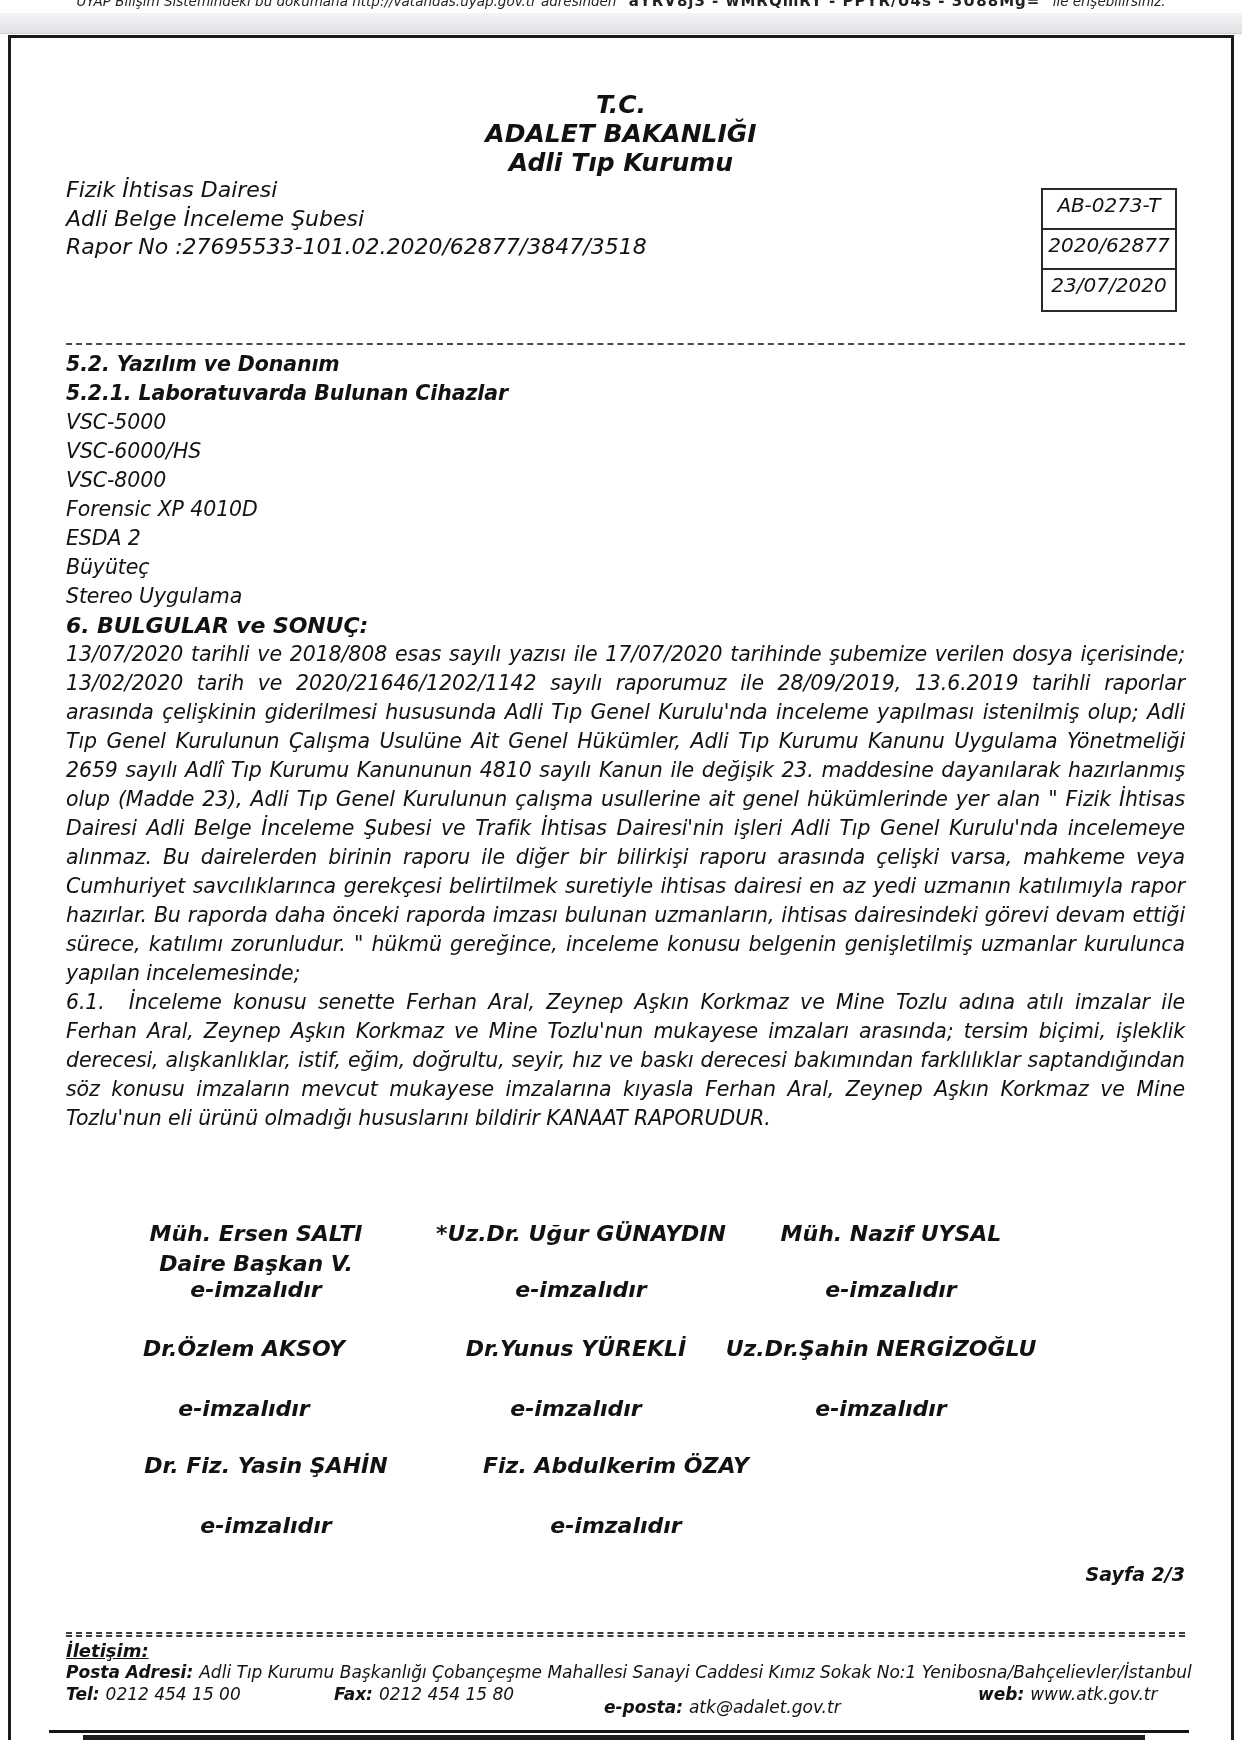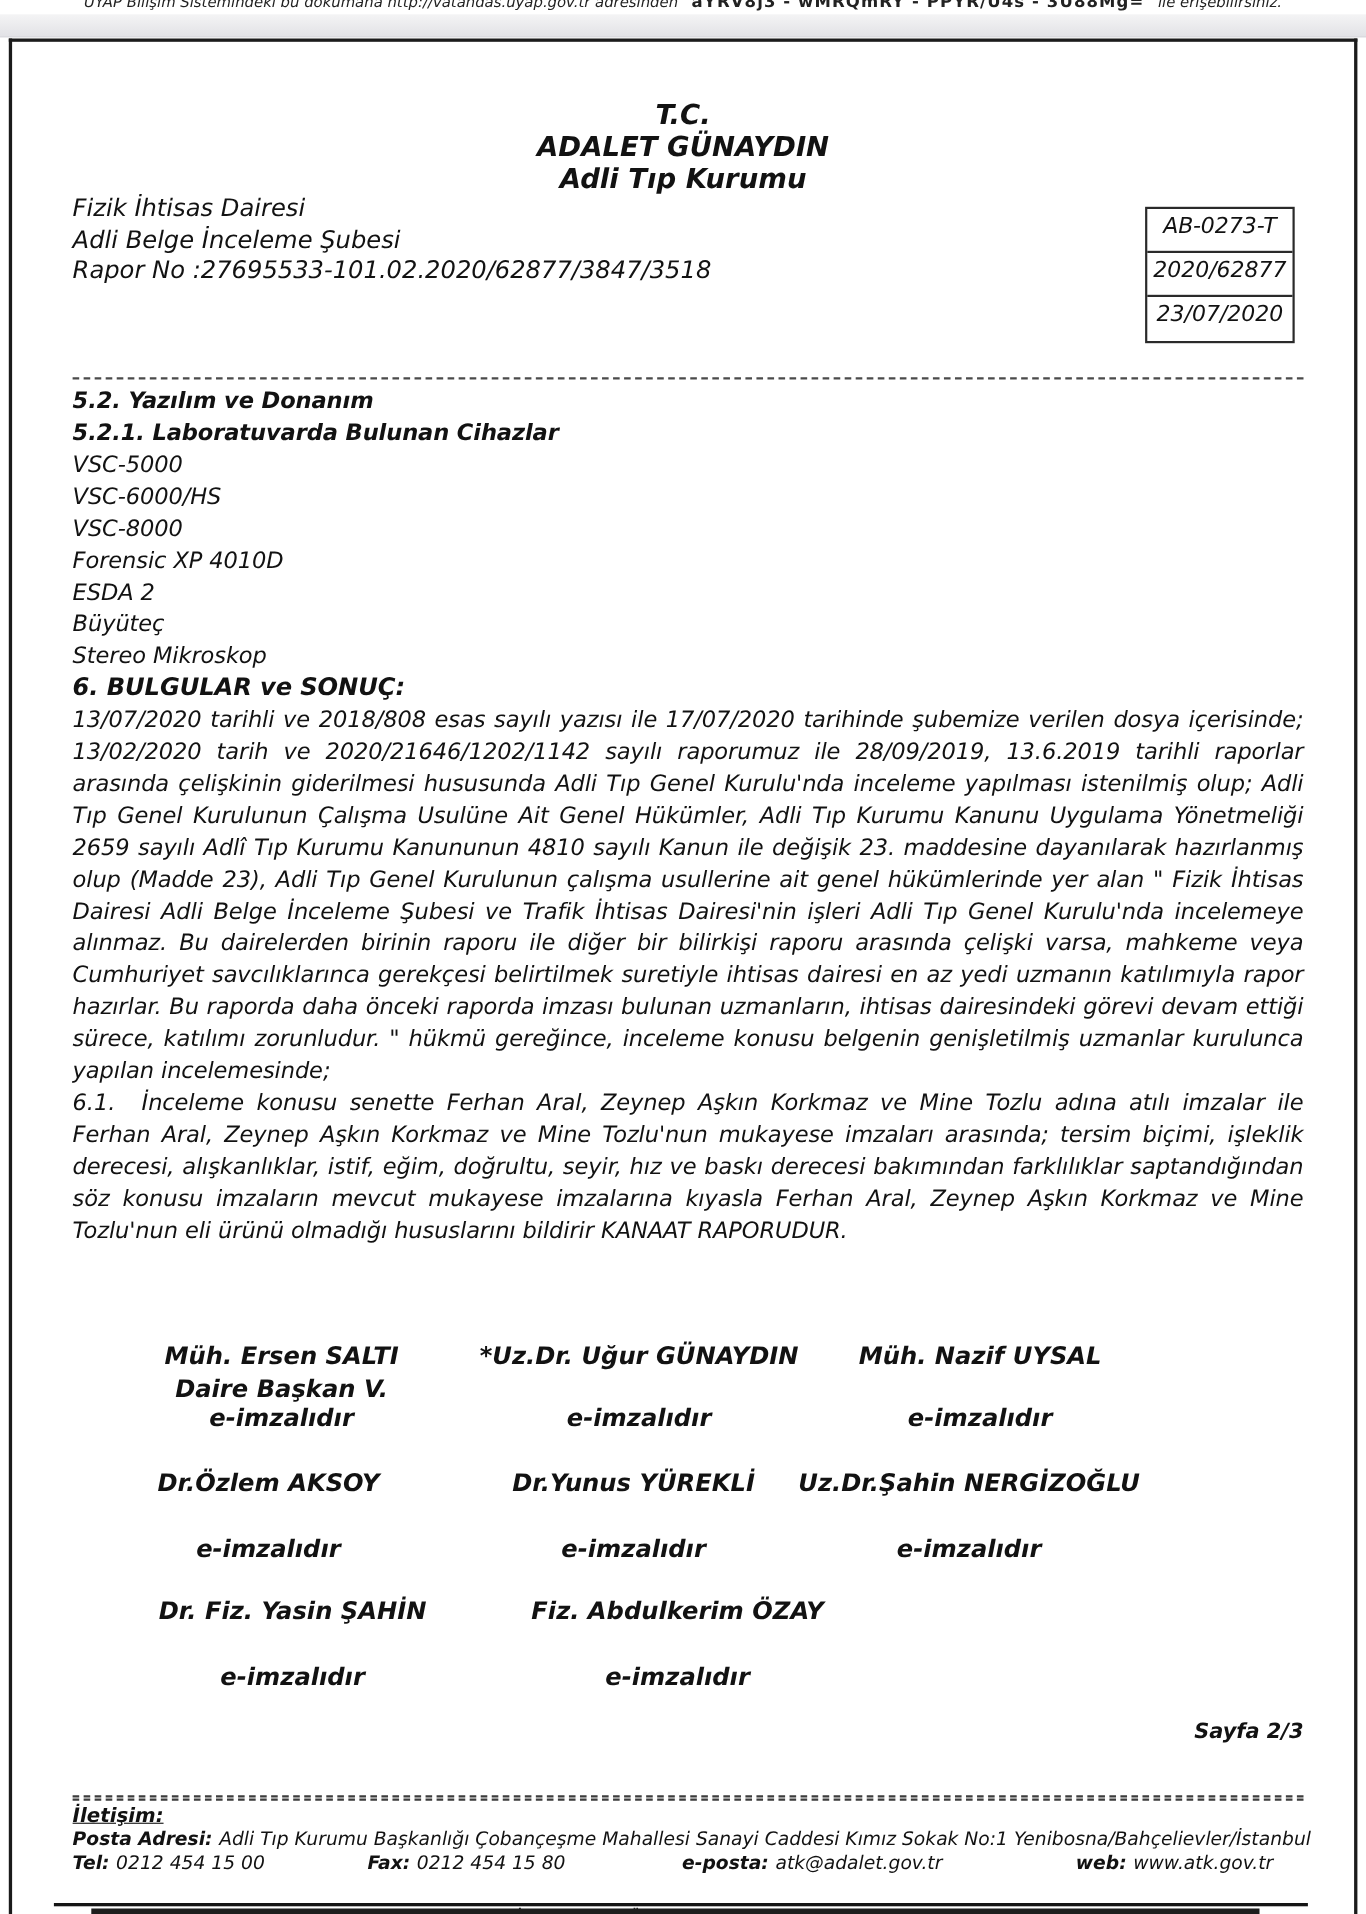--- a/index.html
+++ b/index.html
@@ -68,21 +68,21 @@
   }
   .posta {
     position:absolute; top:1624px; left:55px; width:1135px;
     font-style:italic; font-size:17px; white-space:nowrap;
   }
   .blabel { font-weight:bold; margin-right:6px; }
   .telrow { position:absolute; top:1646px; left:55px; width:1119px; height:22px; font-style:italic; font-size:17px; }
   .telrow .seg { position:absolute; top:0; white-space:nowrap; }
   .seg-tel   { left:0;text-align:center; }
   .seg-fax   { left:268px; }
-  .seg-email { left:554px; }
+  .seg-email { left:538px;margin-top:13px; }
   .seg-web   { left:912px; }
   .botline { position:absolute; top:1692px; left:38px; right:42px; border-top:3.5px solid #151515; }
   .botfrag {
     position:absolute; top:1697px; left:0; width:100%; text-align:center;
     font-weight:bold; font-size:13px; white-space:pre; color:#222;
   }
   .botbar { position:absolute; bottom:0; left:72px; right:86px; height:5px; background:#1d1d1d; }
 </style>
 </head>
 <body>
@@ -94,21 +94,21 @@
     <span class="code">aYRV8j3 - wMRQmRY - PPYR/U4s - 3U88Mg=</span>
     <span>ile erişebilirsiniz.</span>
   </div>
 
   <div class="gray-band"></div>
 
   <div class="page">
 
     <div class="hdr-center">
       <div>T.C.</div>
-      <div>ADALET GÜNAYDIN</div>
+      <div>ADALET BAKANLIĞI</div>
       <div>Adli Tıp Kurumu</div>
     </div>
 
     <div class="dept">
       <div>Fizik İhtisas Dairesi</div>
       <div>Adli Belge İnceleme Şubesi</div>
       <div>Rapor No :27695533-101.02.2020/62877/3847/3518</div>
     </div>
 
     <div class="refbox">
@@ -121,21 +121,21 @@
 
     <div class="content">
       <div class="h">5.2. Yazılım ve Donanım</div>
       <div class="h">5.2.1. Laboratuvarda Bulunan Cihazlar</div>
       <div>VSC-5000</div>
       <div>VSC-6000/HS</div>
       <div>VSC-8000</div>
       <div>Forensic XP 4010D</div>
       <div>ESDA 2</div>
       <div>Büyüteç</div>
-      <div>Stereo Mikroskop</div>
+      <div>Stereo Uygulama</div>
       <div class="h6">6. BULGULAR ve SONUÇ:</div>
       <div class="para">13/07/2020 tarihli ve 2018/808 esas sayılı yazısı ile 17/07/2020 tarihinde şubemize verilen dosya içerisinde; 13/02/2020 tarih ve 2020/21646/1202/1142 sayılı raporumuz ile 28/09/2019, 13.6.2019 tarihli raporlar arasında çelişkinin giderilmesi hususunda Adli Tıp Genel Kurulu'nda inceleme yapılması istenilmiş olup; Adli Tıp Genel Kurulunun Çalışma Usulüne Ait Genel Hükümler, Adli Tıp Kurumu Kanunu Uygulama Yönetmeliği 2659 sayılı Adlî Tıp Kurumu Kanununun 4810 sayılı Kanun ile değişik 23. maddesine dayanılarak hazırlanmış olup (Madde 23), Adli Tıp Genel Kurulunun çalışma usullerine ait genel hükümlerinde yer alan " Fizik İhtisas Dairesi Adli Belge İnceleme Şubesi ve Trafik İhtisas Dairesi'nin işleri Adli Tıp Genel Kurulu'nda incelemeye alınmaz. Bu dairelerden birinin raporu ile diğer bir bilirkişi raporu arasında çelişki varsa, mahkeme veya Cumhuriyet savcılıklarınca gerekçesi belirtilmek suretiyle ihtisas dairesi en az yedi uzmanın katılımıyla rapor hazırlar. Bu raporda daha önceki raporda imzası bulunan uzmanların, ihtisas dairesindeki görevi devam ettiği sürece, katılımı zorunludur. " hükmü gereğince, inceleme konusu belgenin genişletilmiş uzmanlar kurulunca yapılan incelemesinde;</div>
       <div class="para">
         <span class="lead">6.1.</span><span>İnceleme konusu senette Ferhan Aral, Zeynep Aşkın Korkmaz ve Mine Tozlu adına atılı imzalar ile Ferhan Aral, Zeynep Aşkın Korkmaz ve Mine Tozlu'nun mukayese imzaları arasında; tersim biçimi, işleklik derecesi, alışkanlıklar, istif, eğim, doğrultu, seyir, hız ve baskı derecesi bakımından farklılıklar saptandığından söz konusu imzaların mevcut mukayese imzalarına kıyasla Ferhan Aral, Zeynep Aşkın Korkmaz ve Mine Tozlu'nun eli ürünü olmadığı hususlarını bildirir KANAAT RAPORUDUR.</span>
       </div>
     </div>
 
     <div class="sig" style="left:80px; top:1183px; width:330px;">
       <div class="nm">Müh. Ersen SALTI</div>
       <div class="tt">Daire Başkan V.</div>

